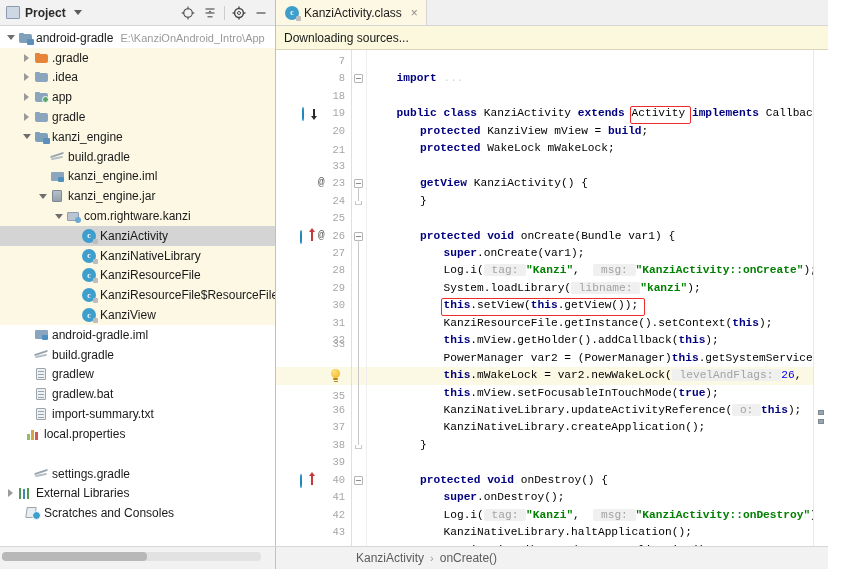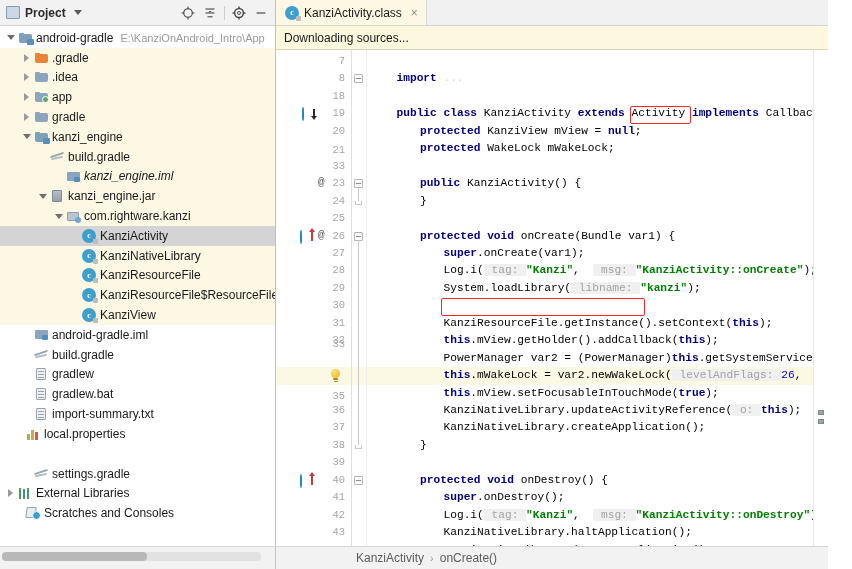--- a/index.html
+++ b/index.html
@@ -298,21 +298,21 @@
             </span>
             <span class="tlabel">kanzi_engine</span>
           </div>
           <div class="tnode hl" style="padding-left: 36px;">
             <span class="tw"></span>
             <span class="ticon">
               <span class="gradle-icon"></span>
             </span>
             <span class="tlabel">build.gradle</span>
           </div>
-          <div class="tnode hl" style="padding-left: 52px; font-style: italic;">
+          <div class="tnode hl" style="padding-left: 36px;">
             <span class="tw"></span>
             <span class="ticon">
               <span class="iml-icon"></span>
             </span>
             <span class="tlabel">kanzi_engine.iml</span>
           </div>
           <div class="tnode hl" style="padding-left: 36px;">
             <span class="tw">
               <span class="arrow-d"></span>
             </span>
@@ -505,28 +505,29 @@
             <div class="foldline" style="top: 137.15px; height: 13.45px;"></div>
             <div class="foldcap" style="top: 150.6px;"></div>
             <div class="foldbox" style="top: 181.5px; left: 2px;"></div>
             <div class="foldline" style="top: 189.5px; height: 205.4px;"></div>
             <div class="foldcap" style="top: 394.9px;"></div>
             <div class="foldbox" style="top: 425.8px; left: 2px;"></div>
           </div>
         <div class="code" id="codeview">
             <div class="cline" style="top: 20.45px; left: 29.5px;"><span class="kw">import</span><span class="plain"> </span><span class="fold-cmt">...</span></div>
             <div class="cline" style="top: 55.35px; left: 29.5px;"><span class="kw">public class </span><span class="plain">KanziActivity </span><span class="kw">extends </span><span class="plain">Activity </span><span class="kw">implements </span><span class="plain">Callback {</span></div>
-            <div class="cline" style="top: 72.8px; left: 53px;"><span class="kw">protected </span><span class="plain">KanziView mView = </span><span class="kw">null</span><span class="plain">;</span></div>
+            <div class="cline" style="top: 72.8px; left: 53px;"><span class="kw">protected </span><span class="plain">KanziView mView = </span><span class="kw">build</span><span class="plain">;</span></div>
             <div class="cline" style="top: 90.25px; left: 53px;"><span class="kw">protected </span><span class="plain">WakeLock mWakeLock;</span></div>
-            <div class="cline" style="top: 125.15px; left: 53px;"><span class="kw">public </span><span class="plain">KanziActivity() {</span></div>
+            <div class="cline" style="top: 125.15px; left: 53px;"><span class="kw">getView </span><span class="plain">KanziActivity() {</span></div>
             <div class="cline" style="top: 142.6px; left: 53px;"><span class="plain">}</span></div>
             <div class="cline" style="top: 177.5px; left: 53px;"><span class="kw">protected void </span><span class="plain">onCreate(Bundle var1) {</span></div>
             <div class="cline" style="top: 194.95px; left: 76.5px;"><span class="kw">super</span><span class="plain">.onCreate(var1);</span></div>
             <div class="cline" style="top: 212.4px; left: 76.5px;"><span class="plain">Log.i(</span><span class="hint"> tag: </span><span class="str">"Kanzi"</span><span class="plain">,  </span><span class="hint"> msg: </span><span class="str">"KanziActivity::onCreate"</span><span class="plain">);</span></div>
             <div class="cline" style="top: 229.85px; left: 76.5px;"><span class="plain">System.loadLibrary(</span><span class="hint"> libname: </span><span class="str">"kanzi"</span><span class="plain">);</span></div>
+            <div class="cline" style="top: 247.3px; left: 76.5px;"><span class="kw">this</span><span class="plain">.setView(</span><span class="kw">this</span><span class="plain">.getView());</span></div>
             <div class="cline" style="top: 264.75px; left: 76.5px;"><span class="plain">KanziResourceFile.getInstance().setContext(</span><span class="kw">this</span><span class="plain">);</span></div>
             <div class="cline" style="top: 282.2px; left: 76.5px;"><span class="kw">this</span><span class="plain">.mView.getHolder().addCallback(</span><span class="kw">this</span><span class="plain">);</span></div>
             <div class="cline" style="top: 299.65px; left: 76.5px;"><span class="plain">PowerManager var2 = (PowerManager)</span><span class="kw">this</span><span class="plain">.getSystemService(</span><span class="hint"> name: </span></div>
             <div class="grow caret" style="top: 317.1px;"></div>
             <div class="cline" style="top: 317.1px; left: 76.5px;"><span class="kw">this</span><span class="plain">.mWakeLock = var2.newWakeLock(</span><span class="hint"> levelAndFlags: </span><span class="num">26</span><span class="plain">,   </span><span class="hint"> tag: </span></div>
             <div class="cline" style="top: 334.55px; left: 76.5px;"><span class="kw">this</span><span class="plain">.mView.setFocusableInTouchMode(</span><span class="kw">true</span><span class="plain">);</span></div>
             <div class="cline" style="top: 352px; left: 76.5px;"><span class="plain">KanziNativeLibrary.updateActivityReference(</span><span class="hint"> o: </span><span class="kw">this</span><span class="plain">);</span></div>
             <div class="cline" style="top: 369.45px; left: 76.5px;"><span class="plain">KanziNativeLibrary.createApplication();</span></div>
             <div class="cline" style="top: 386.9px; left: 53px;"><span class="plain">}</span></div>
             <div class="cline" style="top: 421.8px; left: 53px;"><span class="kw">protected void </span><span class="plain">onDestroy() {</span></div>

